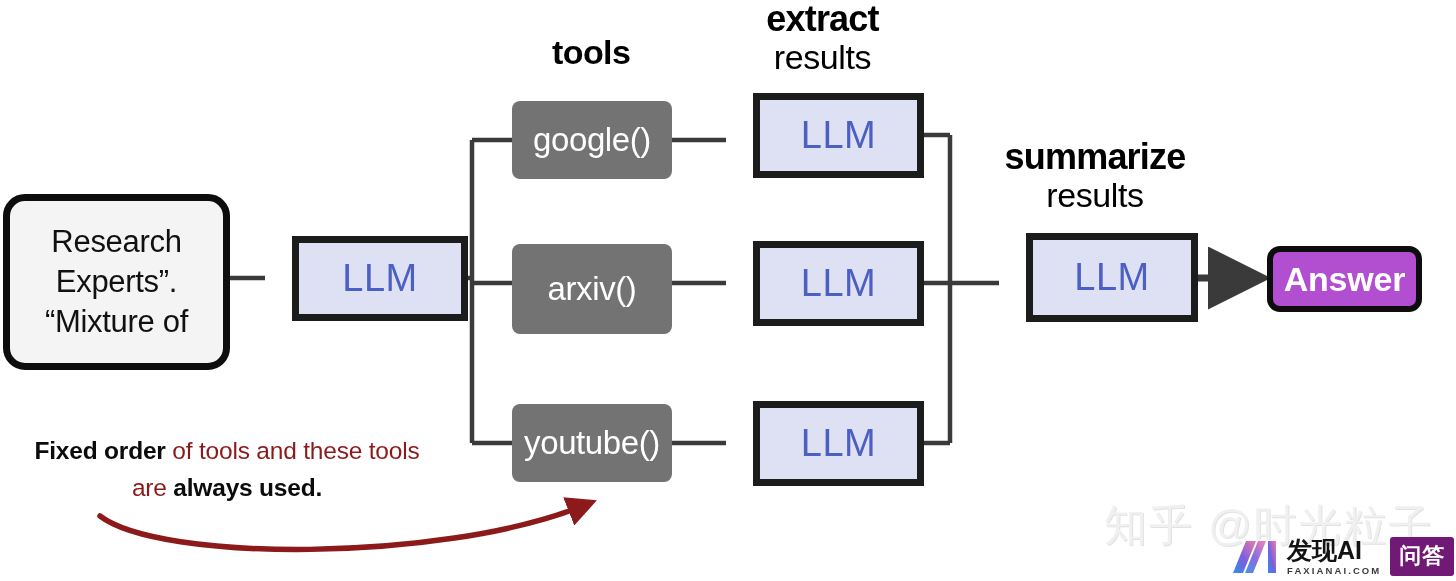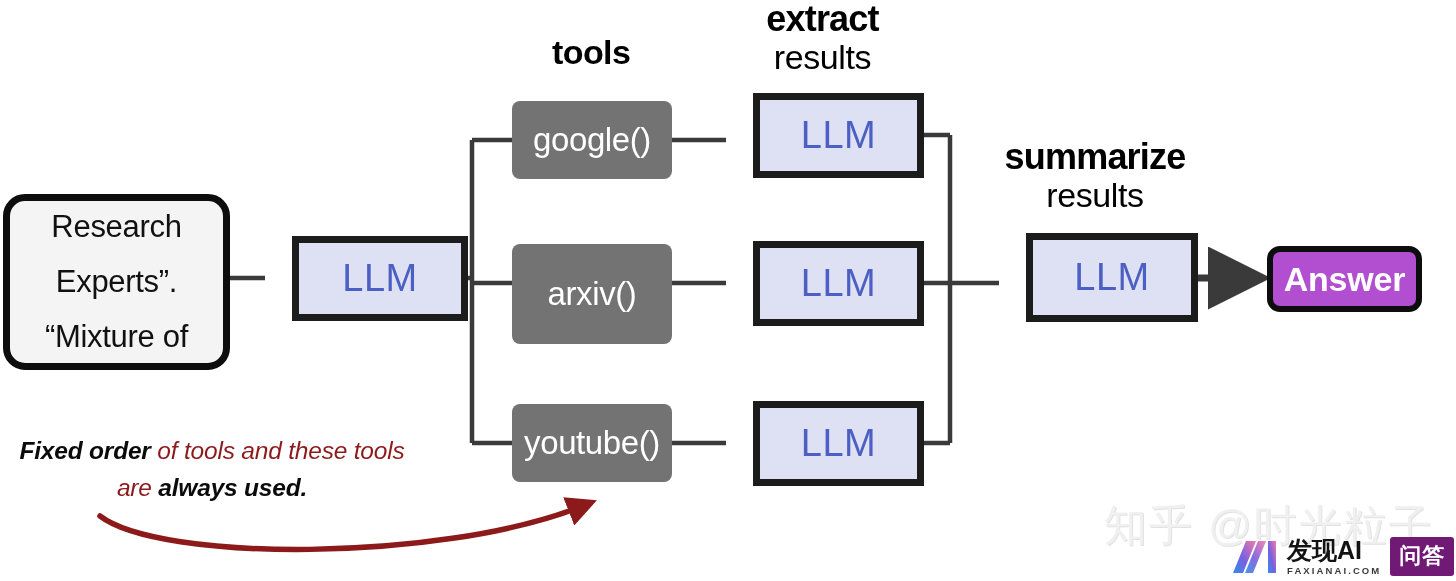--- a/index.html
+++ b/index.html
@@ -40,21 +40,20 @@
   .prompt-box {
     background: #f4f4f4;
     border: 7px solid #0d0d0d;
     border-radius: 22px;
     color: #111111;
     font-size: 31px;
     font-weight: 400;
     line-height: 1.28;
     letter-spacing: -0.3px;
     padding: 6px 10px;
-    justify-content: space-between;
   }
   .prompt-box .line { display: block; white-space: nowrap; }
 
   .llm-box {
     background: #dee1f3;
     border: 7px solid #1c1c1c;
     color: #4c5fc2;
     font-size: 38px;
     font-weight: 400;
     letter-spacing: 0.5px;
@@ -233,32 +232,32 @@
 
   <div class="node prompt-box" style="left:3px; top:194px; width:227px; height:176px; flex-direction:column;">
     <span class="line">Research</span>
     <span class="line">Experts”.</span>
     <span class="line">“Mixture of</span>
   </div>
 
   <div class="node llm-box" style="left:265px; top:236px; width:176px; height:85px;">LLM</div>
 
   <div class="node tool-box" style="left:512px; top:101px; width:160px; height:78px;">google()</div>
-  <div class="node tool-box" style="left:512px; top:244px; width:160px; height:100px;">arxiv()</div>
+  <div class="node tool-box" style="left:512px; top:244px; width:160px; height:90px;">arxiv()</div>
   <div class="node tool-box" style="left:512px; top:404px; width:160px; height:78px;">youtube()</div>
 
   <div class="node llm-box" style="left:726px; top:93px; width:171px; height:85px;">LLM</div>
   <div class="node llm-box" style="left:726px; top:241px; width:171px; height:85px;">LLM</div>
   <div class="node llm-box" style="left:726px; top:401px; width:171px; height:85px;">LLM</div>
 
   <div class="node llm-box" style="left:999px; top:233px; width:172px; height:89px;">LLM</div>
 
   <div class="node answer-box" style="left:1267px; top:246px; width:155px; height:66px;">Answer</div>
 
-  <div class="caption" style="left:2px; top:433px;font-style:italic;">
+  <div class="caption" style="left:17px; top:433px;">
     <b>Fixed order</b><span> of tools and these tools are </span><b>always used.</b>
   </div>
 
   <div class="wm-text" style="left:1104px; top:497px;">知乎 @时光粒子</div>
 
   <div class="wm-logo" style="left:1232px; top:537px;">
     <svg class="wm-mark" viewBox="0 0 46 36">
       <path d="M14 2 L24 2 L11 34 L1 34 Z" fill="url(#aiGrad)"></path>
       <path d="M26 2 L34 2 L21 34 L13 34 Z" fill="url(#aiGrad)" opacity="0.92"></path>
       <rect x="36" y="2" width="8" height="32" fill="url(#aiGrad)"></rect>

